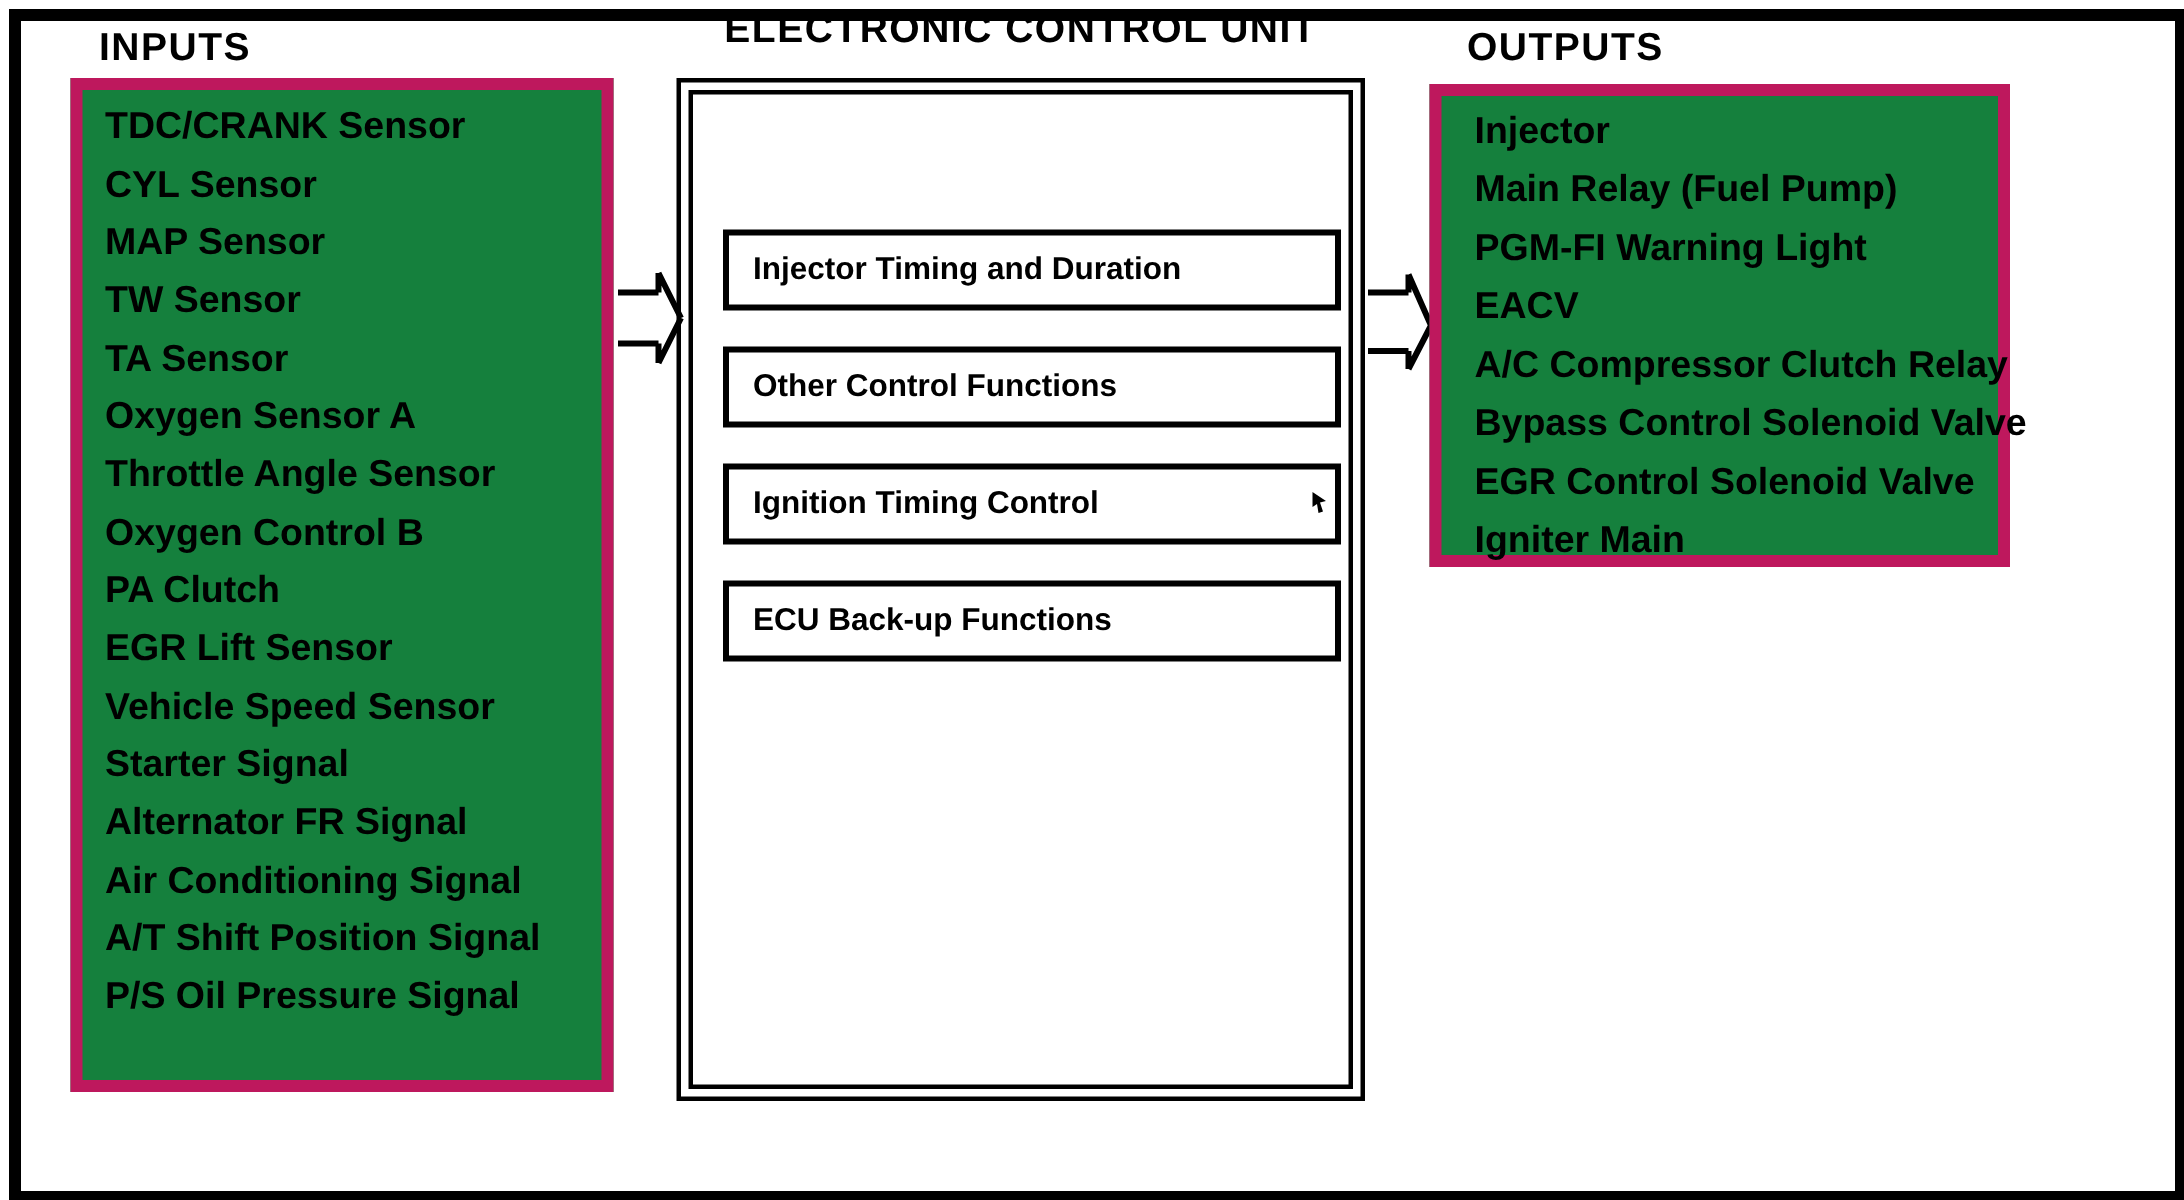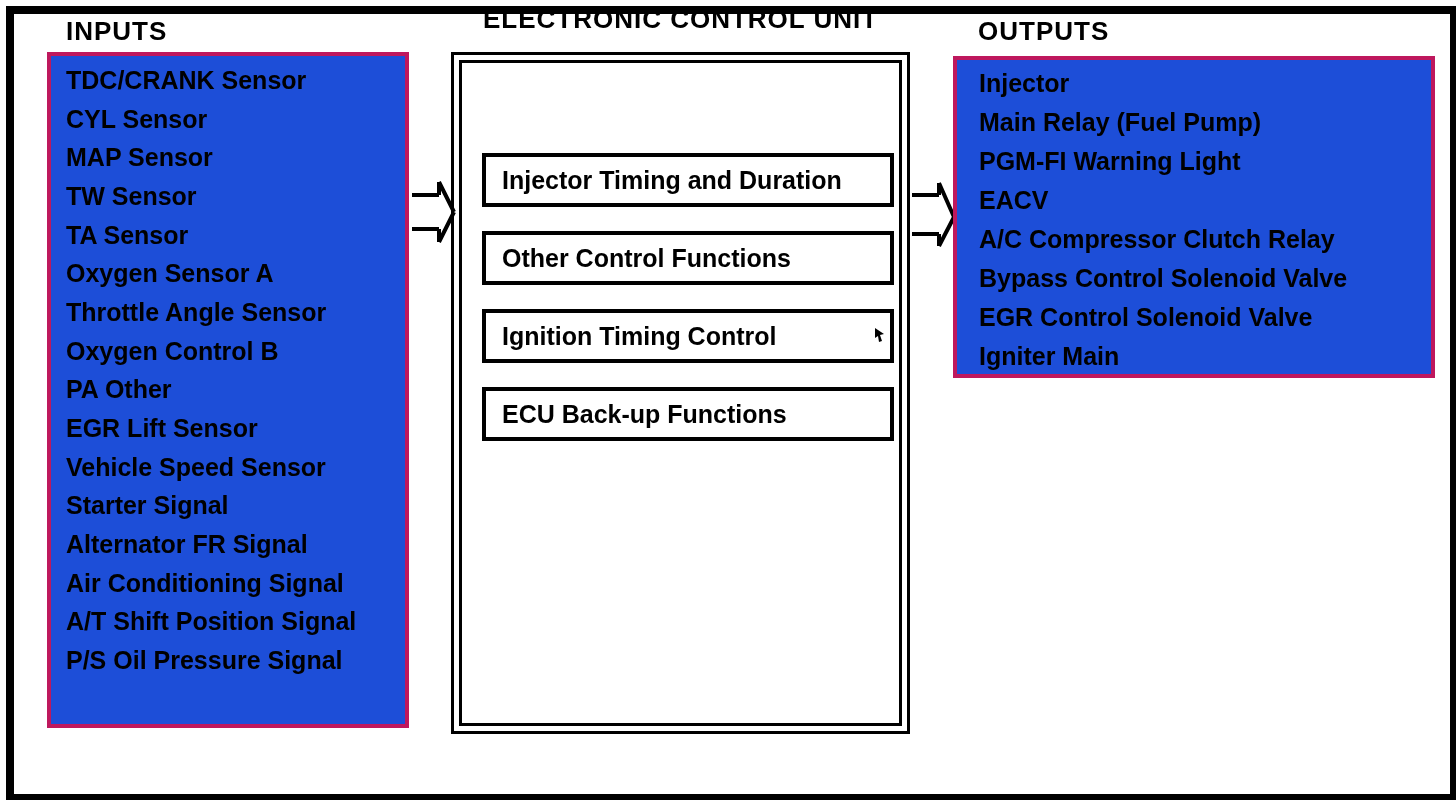--- a/index.html
+++ b/index.html
@@ -22,21 +22,21 @@
     margin: 0;
     font-size: 26px;
     font-weight: bold;
     letter-spacing: 1px;
     white-space: nowrap;
   }
   #inputs-title  { left: 66px;  top: 16px; }
   #ecu-title     { left: 451px; top: 4px; width: 459px; text-align: center; }
   #outputs-title { left: 978px; top: 16px; }
 
-  .box { position: absolute; border: 4px solid #be185d; box-sizing: border-box; background: #1d4ed8; }
+  .box { position: absolute; border: 8px solid #be185d; box-sizing: border-box; background: #15803d; }
 
   #inputs-box {
     left: 47px; top: 52px; width: 362px; height: 676px;
     padding: 5px 6px 0 15px;
   }
   #inputs-box .line {
     height: 38.7px;
     display: flex; align-items: center;
     font-size: 25px; font-weight: bold;
     white-space: nowrap;
@@ -56,27 +56,27 @@
   #ecu-functions {
     position: absolute;
     left: 20px; top: 90px; width: 412px;
   }
   #ecu-functions .fn-box {
     height: 54px;
     border: 4px solid #000; box-sizing: border-box;
     margin-bottom: 24px;
     display: flex; align-items: center;
     padding-left: 16px;
-    font-size: 25px; font-weight: bold;
+    font-size: 21px; font-weight: bold;
     white-space: nowrap;
     background: #fff;
   }
 
   #outputs-box {
-    left: 953px; top: 56px; width: 482px; height: 322px;
+    left: 953px; top: 56px; width: 387px; height: 322px;
     padding: 4px 4px 0 22px;
   }
   #outputs-box .line {
     height: 39px;
     display: flex; align-items: center;
     font-size: 25px; font-weight: bold;
     white-space: nowrap;
   }
 
   .flow-arrow { position: absolute; }
@@ -96,21 +96,21 @@
   <h2 class="panel-title" id="inputs-title">INPUTS</h2>
   <div class="box" id="inputs-box">
       <div class="line">TDC/CRANK Sensor</div>
       <div class="line">CYL Sensor</div>
       <div class="line">MAP Sensor</div>
       <div class="line">TW Sensor</div>
       <div class="line">TA Sensor</div>
       <div class="line">Oxygen Sensor A</div>
       <div class="line">Throttle Angle Sensor</div>
       <div class="line">Oxygen Control B</div>
-      <div class="line">PA Other</div>
+      <div class="line">PA Clutch</div>
       <div class="line">EGR Lift Sensor</div>
       <div class="line">Vehicle Speed Sensor</div>
       <div class="line">Starter Signal</div>
       <div class="line">Alternator FR Signal</div>
       <div class="line">Air Conditioning Signal</div>
       <div class="line">A/T Shift Position Signal</div>
       <div class="line">P/S Oil Pressure Signal</div>
     </div>
 
   <svg class="flow-arrow" id="arrow-in" width="48" height="70" viewBox="0 0 48 70">

